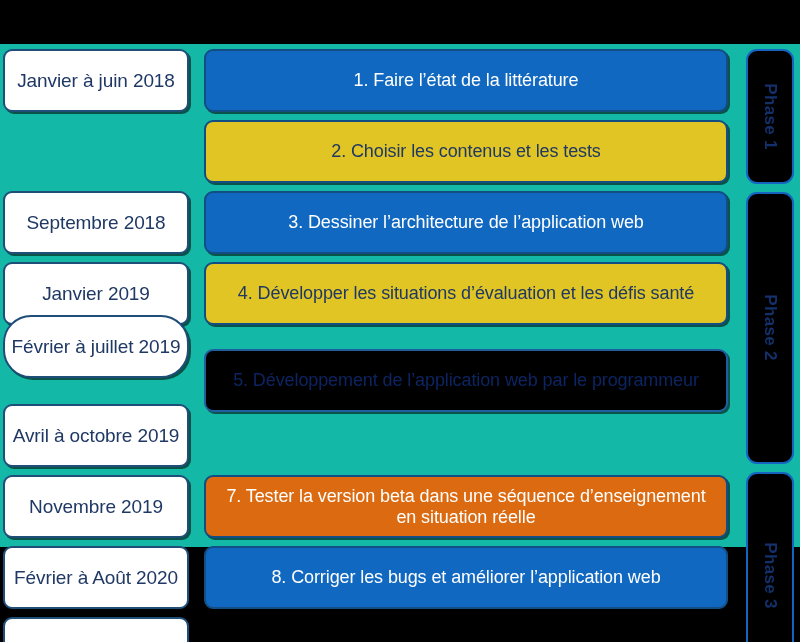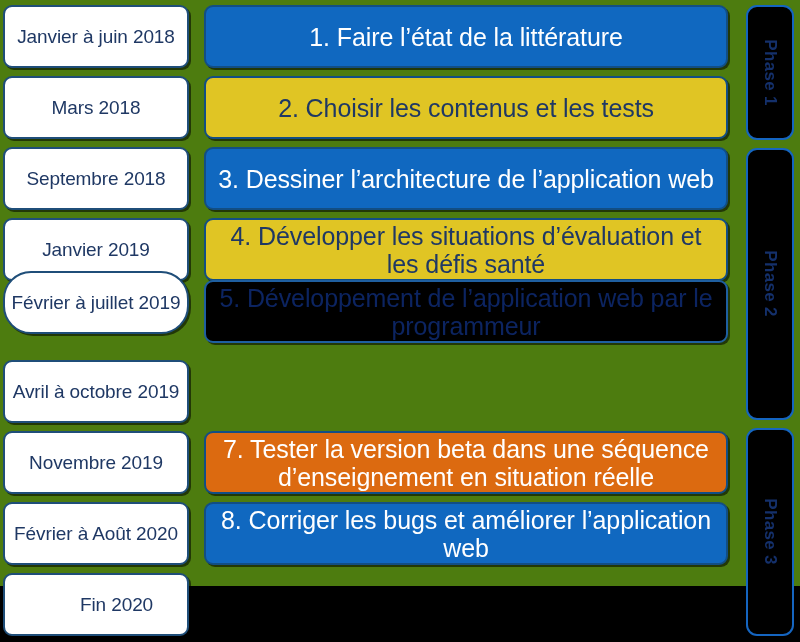--- a/index.html
+++ b/index.html
@@ -10,22 +10,23 @@
   body {
     width: 800px;
     height: 642px;
     overflow: hidden;
     font-family: "Liberation Sans", sans-serif;
   }
 
   #diagram {
     position: relative;
     width: 800px;
-    height: 586px;
-    background: #4d7c0f;
+    height: 503px;
+    background: #14b8a6;
+    margin-top: 44px;
   }
 
   
   .box {
     position: absolute;
     box-sizing: border-box;
     border-radius: 9px;
     display: flex;
     align-items: center;
     justify-content: center;
@@ -44,21 +45,21 @@
     font-size: 19px;
     padding: 2px 6px;
     box-shadow: 2px 2px 0 rgba(0,0,0,0.55);
   }
 
   
   .task-box {
     left: 204px;
     width: 524px;
     border: 2px solid #1F4E79;
-    font-size: 25px;
+    font-size: 18px;
     padding: 2px 12px;
     box-shadow: 2px 2px 0 rgba(0,0,0,0.55);
   }
   .task-box.fill-blue   { background: #1068C0; color: #FFFFFF; border-color: #124E84; }
   .task-box.fill-yellow { background: #E0C524; color: #1F3864; border-color: #124E84; }
   .task-box.fill-orange { background: #DC6A10; color: #FFFFFF; border-color: #124E84; }
   .task-box.fill-black  { background: #000000; color: #0C2461; border-color: #1F5FA0; }
 
   
   .phase-box {
@@ -77,23 +78,20 @@
     letter-spacing: 0.3px;
   }
 </style>
 </head>
 <body>
 
 <div id="diagram">
 
   <div class="box date-box" style="top:5px;   height:63px;">
       <span>Janvier à juin 2018</span>
-    </div>
-  <div class="box date-box" style="top:76px;  height:63px;">
-      <span>Mars 2018</span>
     </div>
   <div class="box date-box" style="top:147px; height:63px;">
       <span>Septembre 2018</span>
     </div>
   <div class="box date-box" style="top:218px; height:63px;">
       <span>Janvier 2019</span>
     </div>
   <div class="box date-box" style="top:271px; height:63px;border-radius:28px;">
       <span>Février à juillet 2019</span>
     </div>
@@ -115,21 +113,21 @@
     </div>
   <div class="box task-box fill-yellow" style="top:76px;  height:63px;">
       <span>2. Choisir les contenus et les tests</span>
     </div>
   <div class="box task-box fill-blue" style="top:147px; height:63px;">
       <span>3. Dessiner l’architecture de l’application web</span>
     </div>
   <div class="box task-box fill-yellow" style="top:218px; height:63px;">
       <span>4. Développer les situations d’évaluation et les défis santé</span>
     </div>
-  <div class="box task-box fill-black" style="top:280px; height:63px;">
+  <div class="box task-box fill-black" style="top:305px; height:63px;">
       <span>5. Développement de l’application web par le programmeur</span>
     </div>
   <div class="box task-box fill-orange" style="top:431px; height:63px;">
       <span>7. Tester la version beta dans une séquence d’enseignement en situation réelle</span>
     </div>
   <div class="box task-box fill-blue" style="top:502px; height:63px;">
       <span>8. Corriger les bugs et améliorer l’application web</span>
     </div>
 
   <div class="box phase-box" style="top:5px;   height:135px;">

